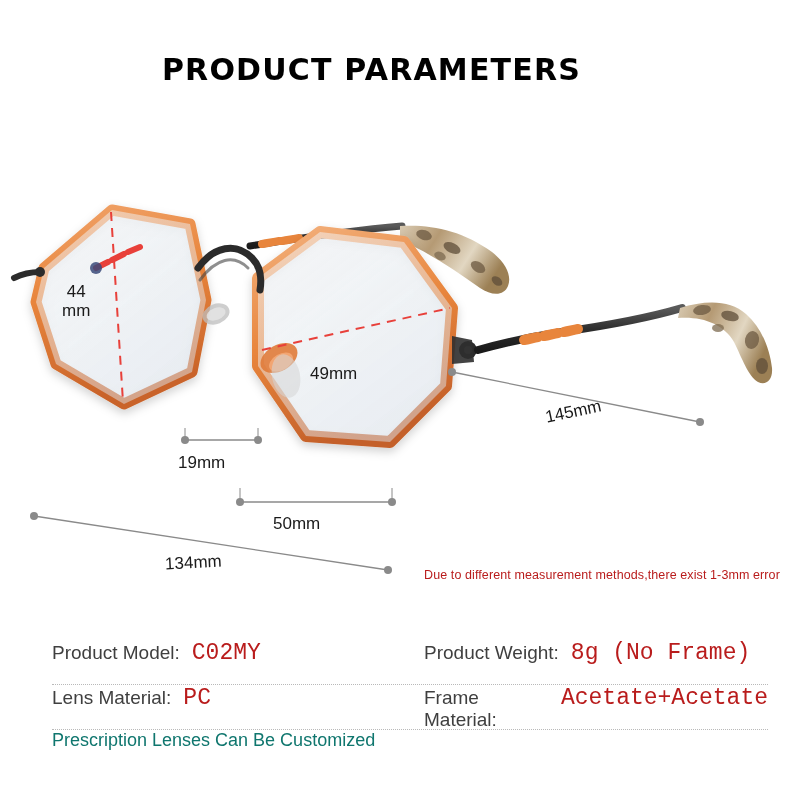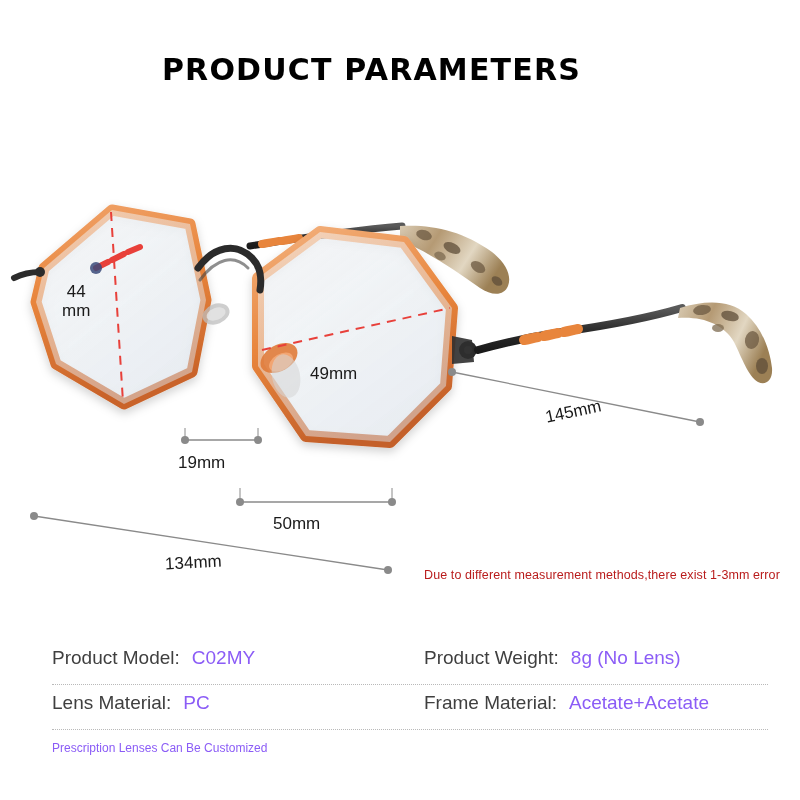--- a/index.html
+++ b/index.html
@@ -79,47 +79,47 @@
 
   
   .specs {
     position: absolute;
     left: 52px;
     top: 640px;
     width: 716px;
   }
   .spec-row {
     display: flex;
-    align-items: center;
+    align-items: flex-start;
     height: 44px;
     border-bottom: 1.5px dotted #b9b9b9;
     position: relative;
   }
   .spec-row:last-child { border-bottom: 1.5px dotted #b9b9b9; }
   .spec-cell {
     display: flex;
     align-items: baseline;
     padding-bottom: 8px;
   }
   .spec-cell.left  { width: 372px; }
   .spec-cell.right { width: 344px; }
   .spec-label {
     font-size: 19px;
     color: #3f3f3f;
     font-family: "Liberation Sans", sans-serif;
   }
   .spec-value {
-    font-size: 19px;
-    color: #8b5cf6;
+    font-size: 23px;
+    color: #b91c1c;
     margin-left: 12px;
-    font-family: Liberation Sans, sans-serif;
+    font-family: Liberation Mono, monospace;
   }
   .spec-full {
-    font-size: 12px;
-    color: #8b5cf6;
+    font-size: 18px;
+    color: #0f766e;
     padding-bottom: 8px;
   }
 </style>
 </head>
 <body>
 
 <div class="title">PRODUCT PARAMETERS</div>
 
 <div class="stage">
 
@@ -279,21 +279,21 @@
 
 <div class="specs">
 
   <div class="spec-row">
     <div class="spec-cell left">
       <span class="spec-label">Product Model:</span>
       <span class="spec-value">C02MY</span>
     </div>
     <div class="spec-cell right">
       <span class="spec-label">Product Weight:</span>
-      <span class="spec-value">8g (No Lens)</span>
+      <span class="spec-value">8g (No Frame)</span>
     </div>
   </div>
 
   <div class="spec-row">
     <div class="spec-cell left">
       <span class="spec-label">Lens Material:</span>
       <span class="spec-value">PC</span>
     </div>
     <div class="spec-cell right">
       <span class="spec-label">Frame Material:</span>

